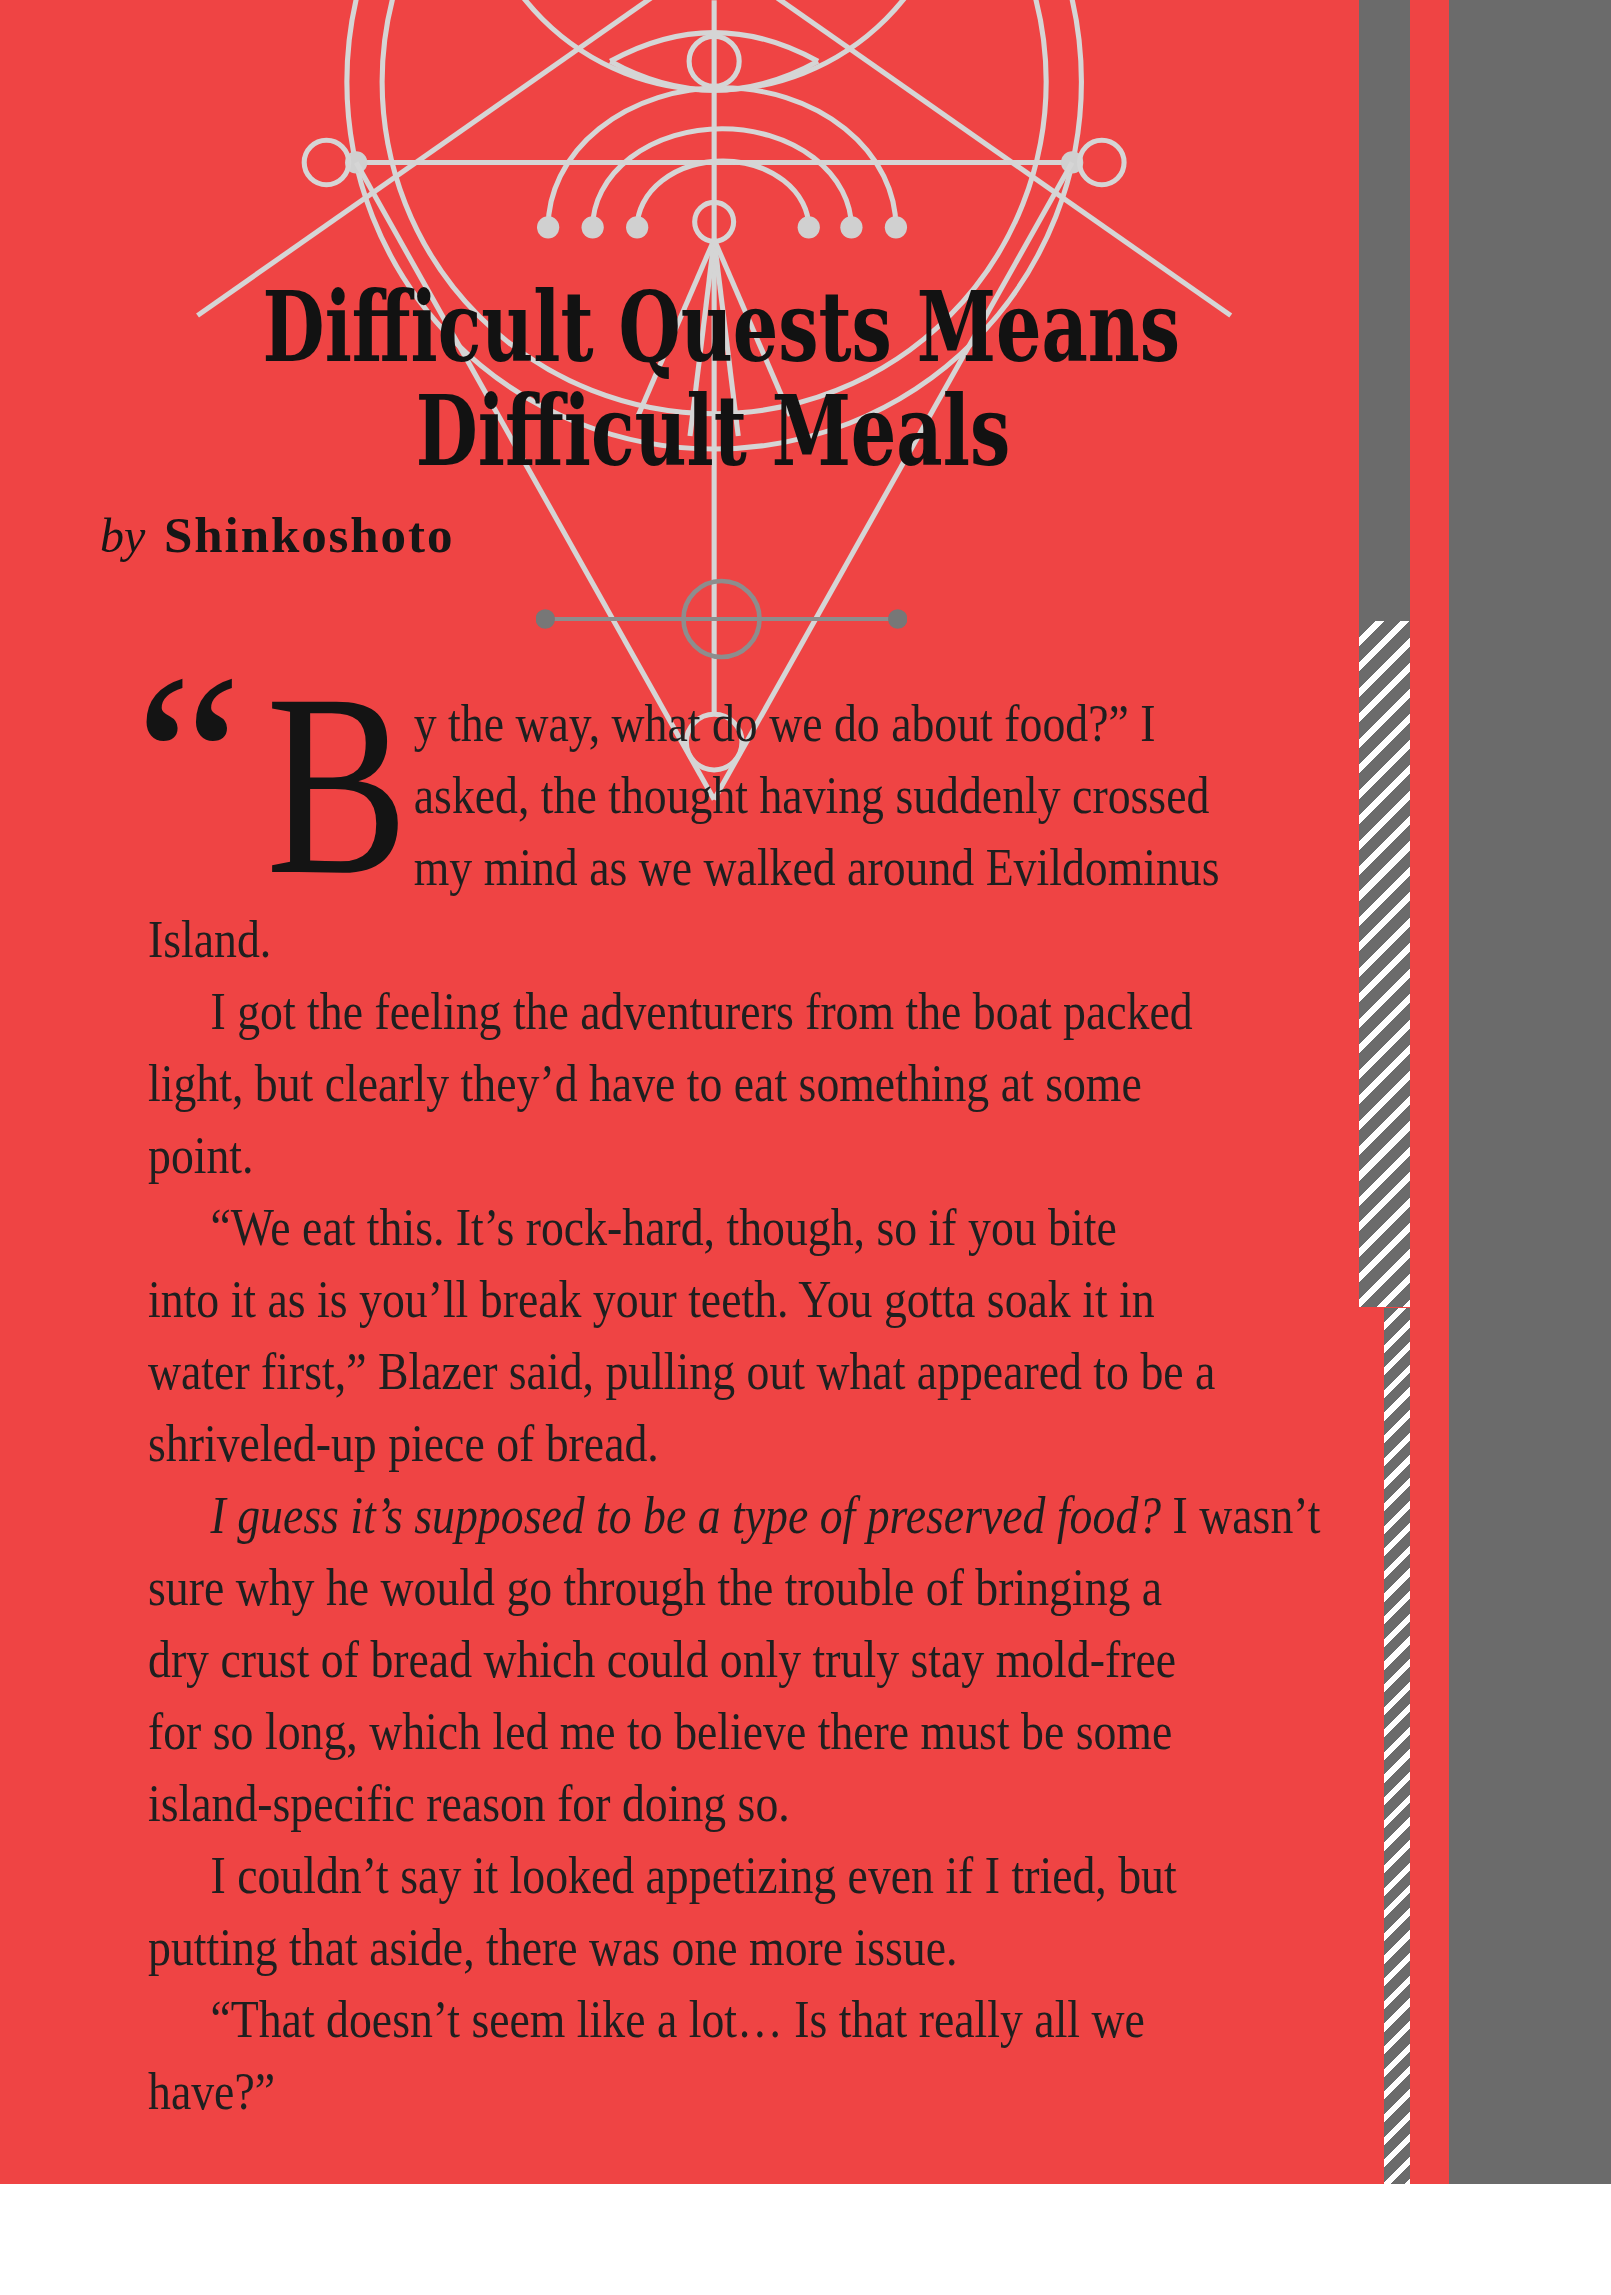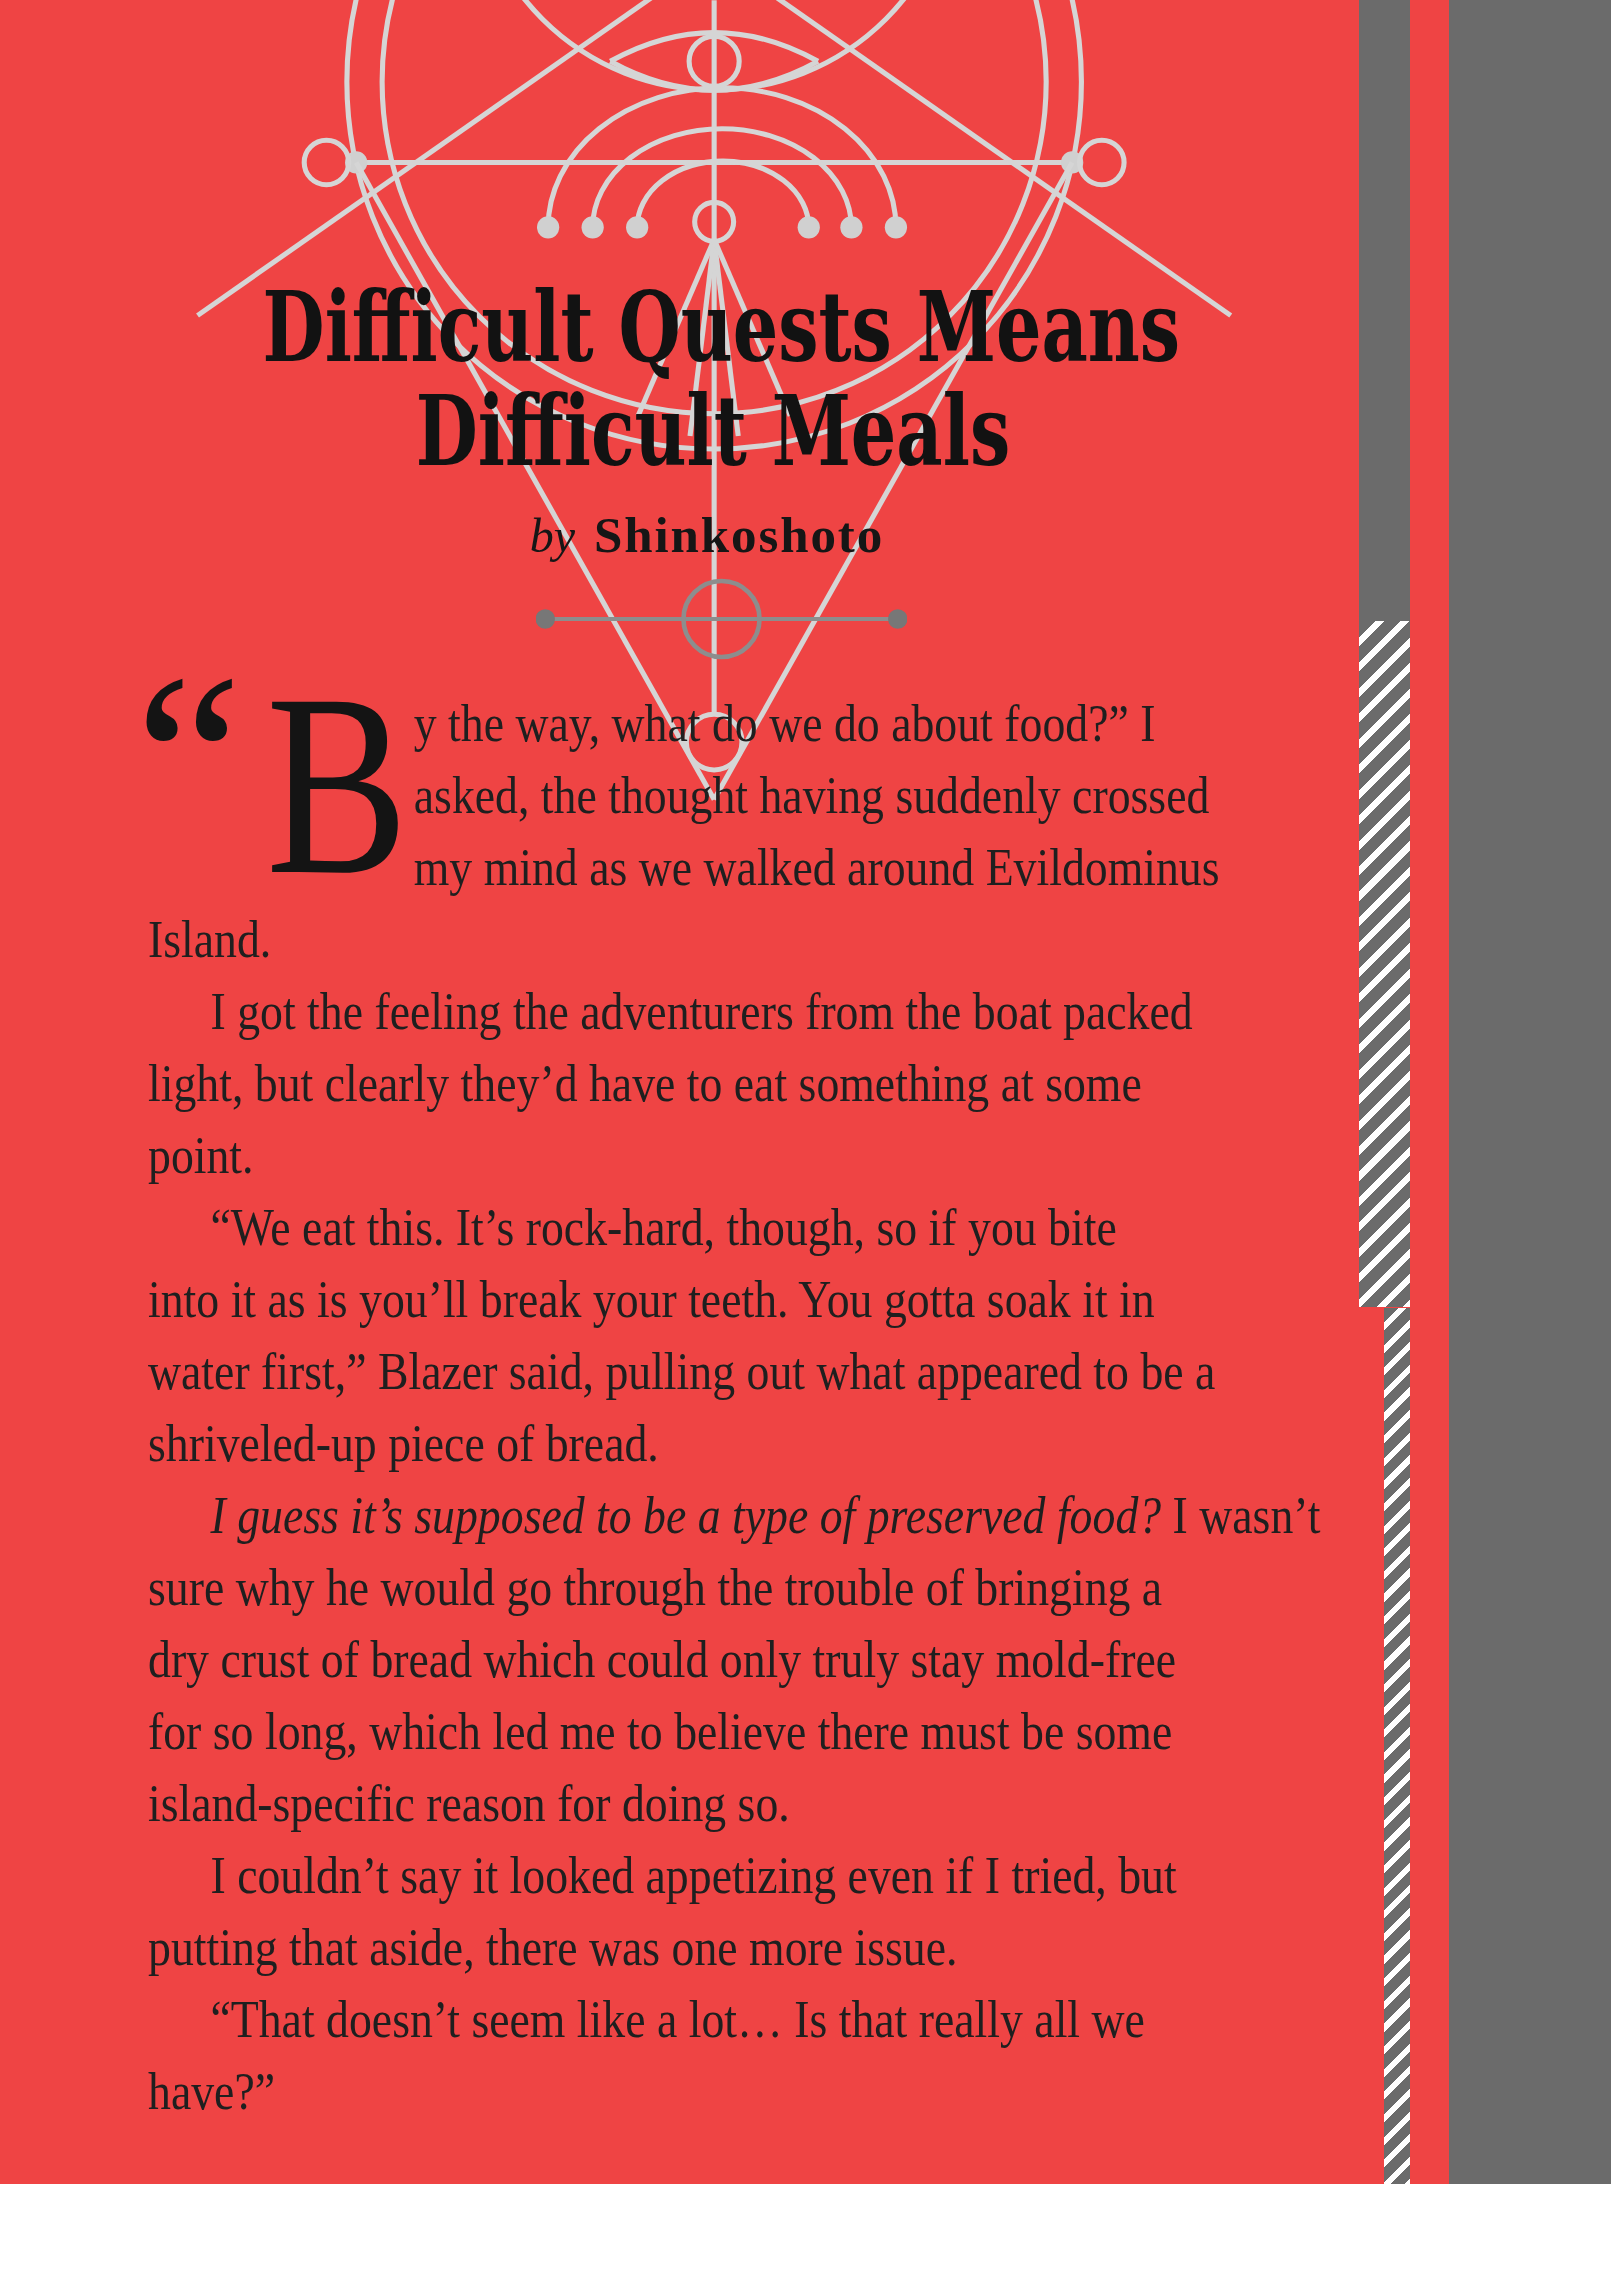--- a/index.html
+++ b/index.html
@@ -14,22 +14,22 @@
   .orn-dot { fill:#d0d0d0; stroke:none; }
   
   .title {
     position:absolute; left:96px; top:275px; width:1234px; z-index:2;
     text-align:center; font-family:"DejaVu Serif", serif; font-weight:bold;
     font-size:98px; line-height:104px; color:#121212;
     transform:scaleX(0.73); transform-origin:center top; white-space:nowrap;
   }
   
   .byline {
-    position:absolute; left:90px; top:506px; width:1234px; z-index:2;
-    text-align:center; color:#161616;
+    position:absolute; left:100px; top:506px; width:1234px; z-index:2;
+    color:#161616;
   }
   .byline .by { font-style:italic; font-size:48px; }
   .byline .author { font-weight:bold; font-size:51px; letter-spacing:1.9px; margin-left:15px; }
   
   .divider { position:absolute; left:536px; top:567px; z-index:2; }
   
   .dropcap-quote {
     position:absolute; left:135px; top:638px; z-index:2;
     font-size:241px; line-height:241px; color:#141414; font-family:"Liberation Serif", serif;
   }

